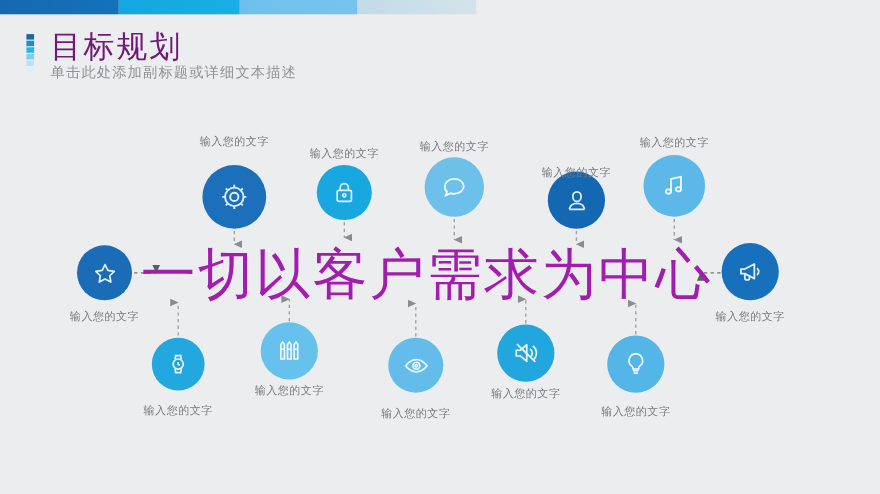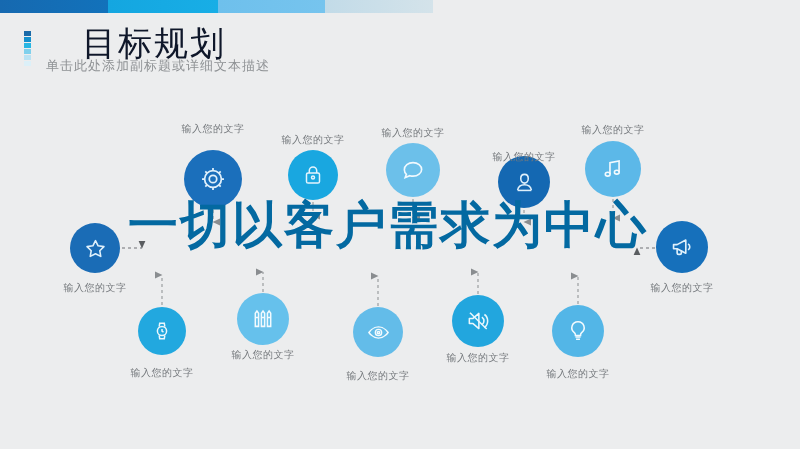--- a/index.html
+++ b/index.html
@@ -19,33 +19,33 @@
   .seg3{width:107px;background:linear-gradient(90deg,#6ec0ec,#76c4ee);}
   .seg4{width:108px;background:linear-gradient(90deg,#c2dbe8,#d4e3ea);}
   .seg5{flex:1;background:transparent;}
 
   
   .header{position:absolute;left:24px;top:26px;}
   .bullet-stack{position:absolute;left:0;top:5px;width:7px;}
   .bullet-stack i{display:block;width:7px;height:5px;margin-bottom:1px;}
   .title{
     position:absolute;left:22px;top:0;
-    font-size:34px;color:#0f172a;letter-spacing:2px;
-    font-weight:400;white-space:nowrap;line-height:34px;margin-left:36px;
+    font-size:28px;color:#701a75;letter-spacing:2px;
+    font-weight:400;white-space:nowrap;line-height:34px;
   }
   .subtitle{
     position:absolute;left:22px;top:31px;
     font-size:13px;color:#8e9194;white-space:nowrap;letter-spacing:1px;
   }
 
   
   .headline{
-    position:absolute;left:128px;top:196px;
-    font-size:50px;color:#0369a1;letter-spacing:2px;
-    white-space:nowrap;font-weight:700;line-height:58px;
+    position:absolute;left:128px;top:220px;
+    font-size:50px;color:#a21caf;letter-spacing:2px;
+    white-space:nowrap;font-weight:400;line-height:58px;
   }
 
   
   .node{position:absolute;}
   .circle{
     position:absolute;border-radius:50%;
     display:flex;align-items:center;justify-content:center;
   }
   .circle svg{display:block;}
   .nlabel{

